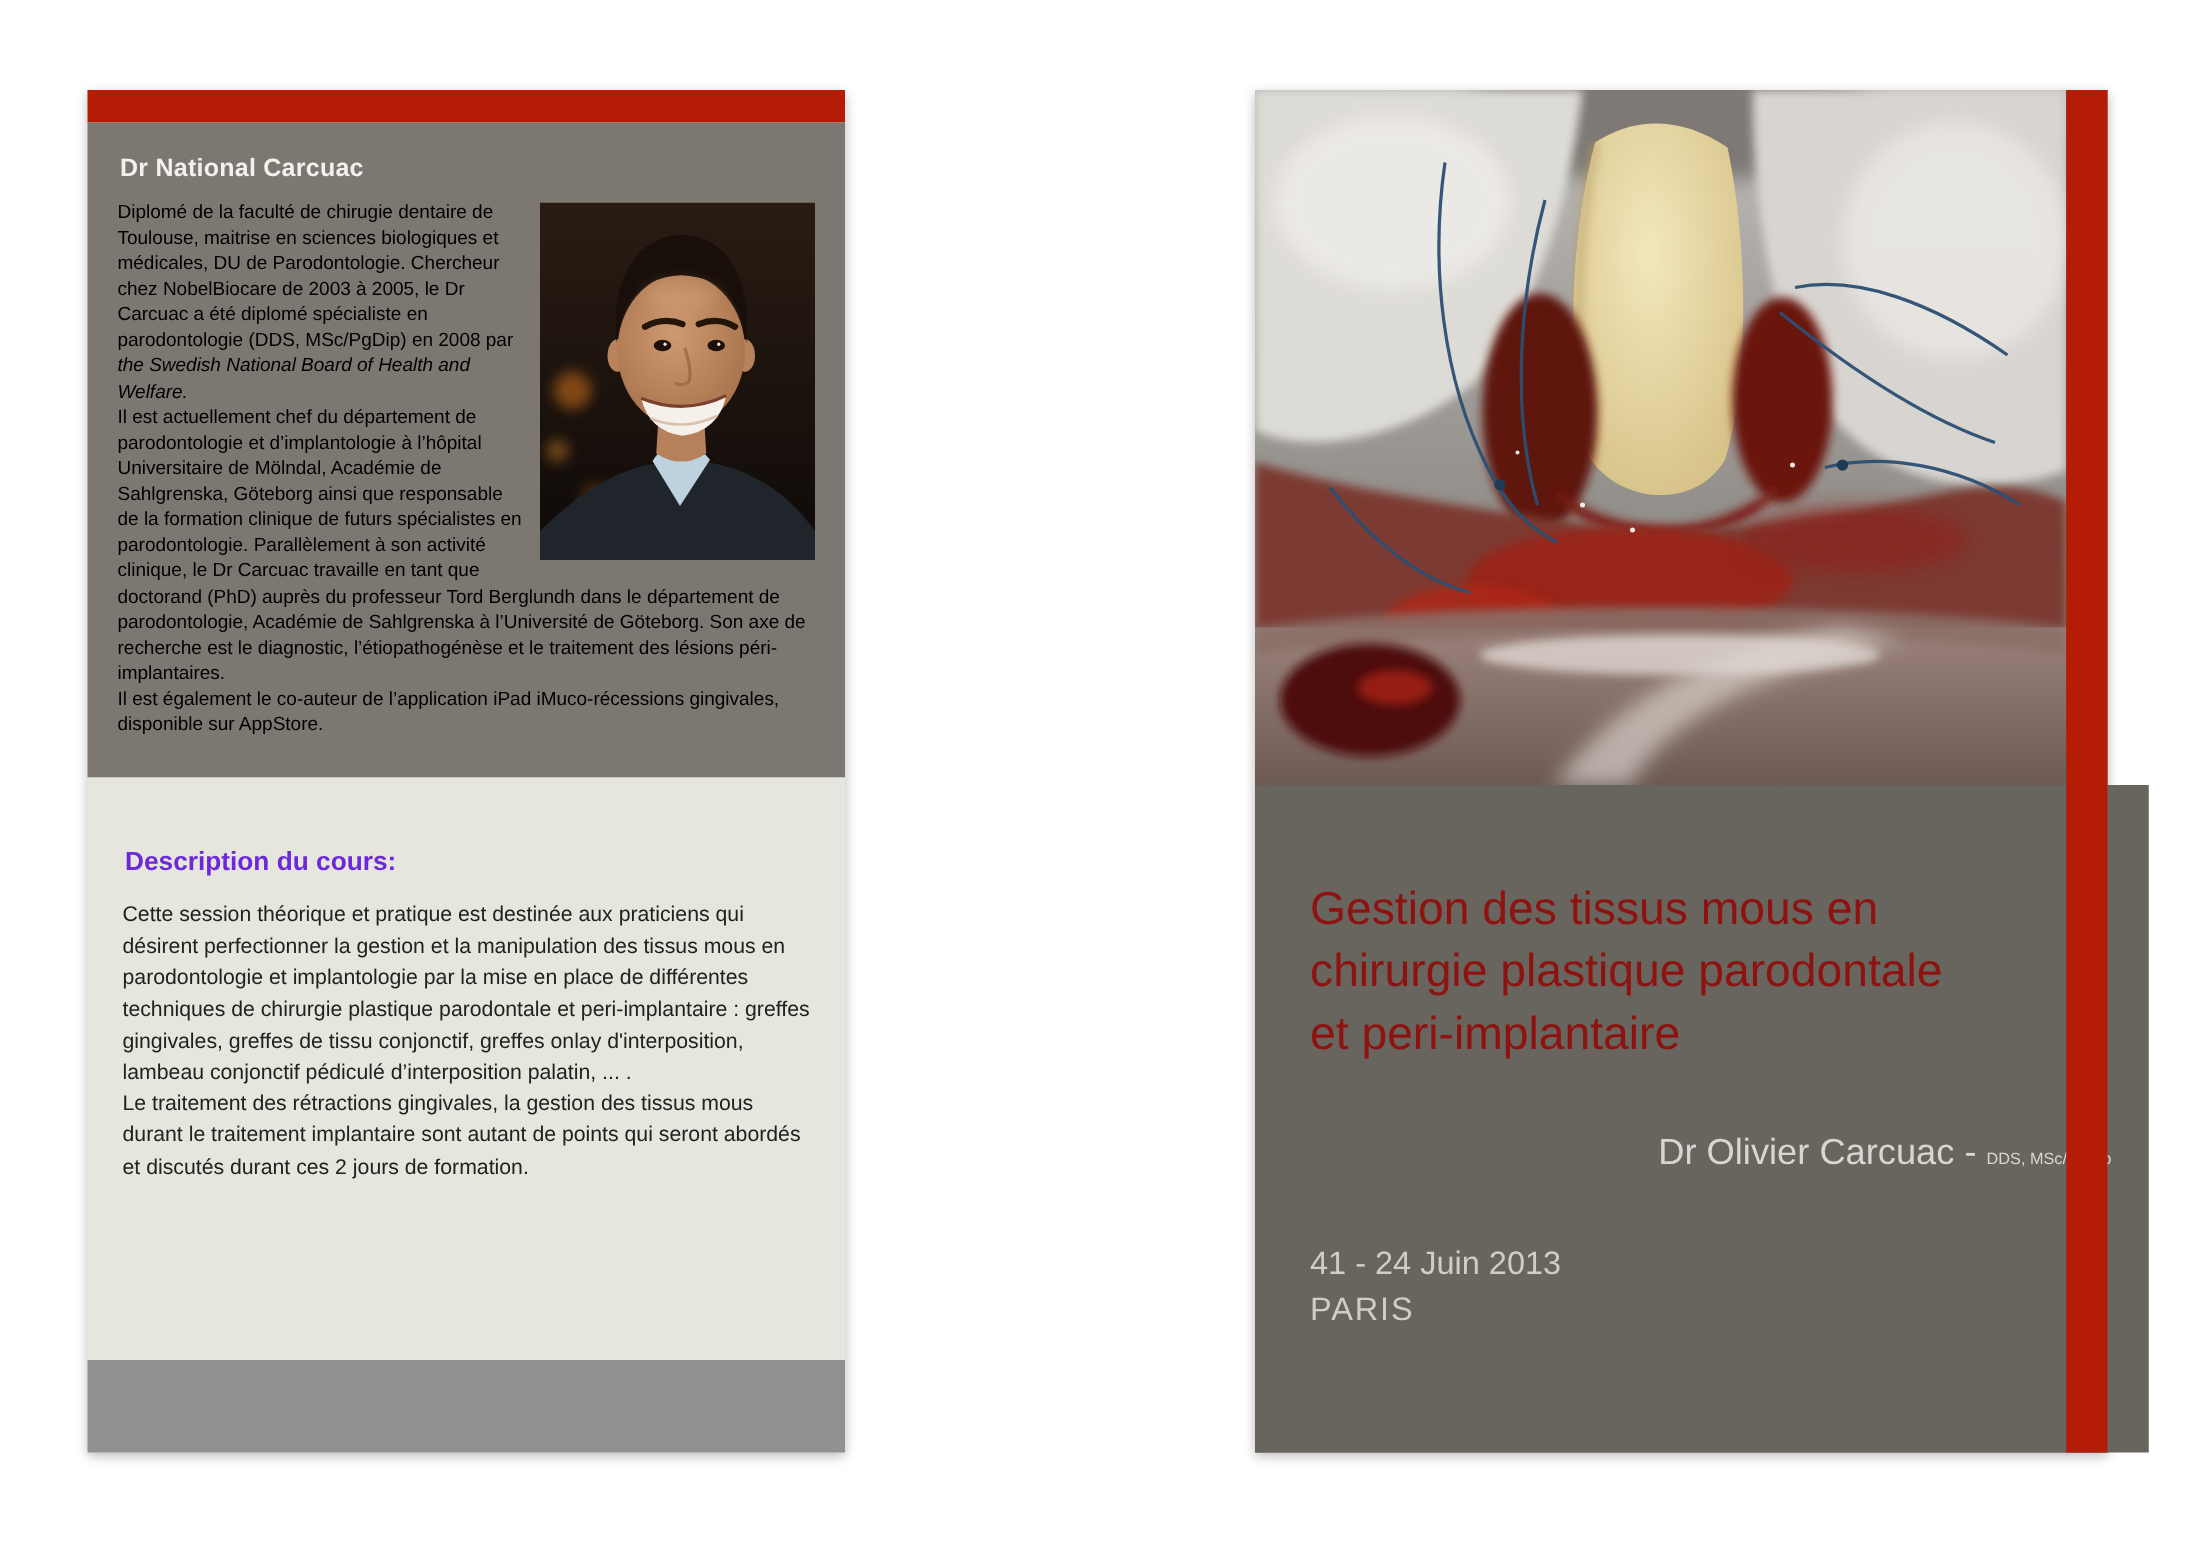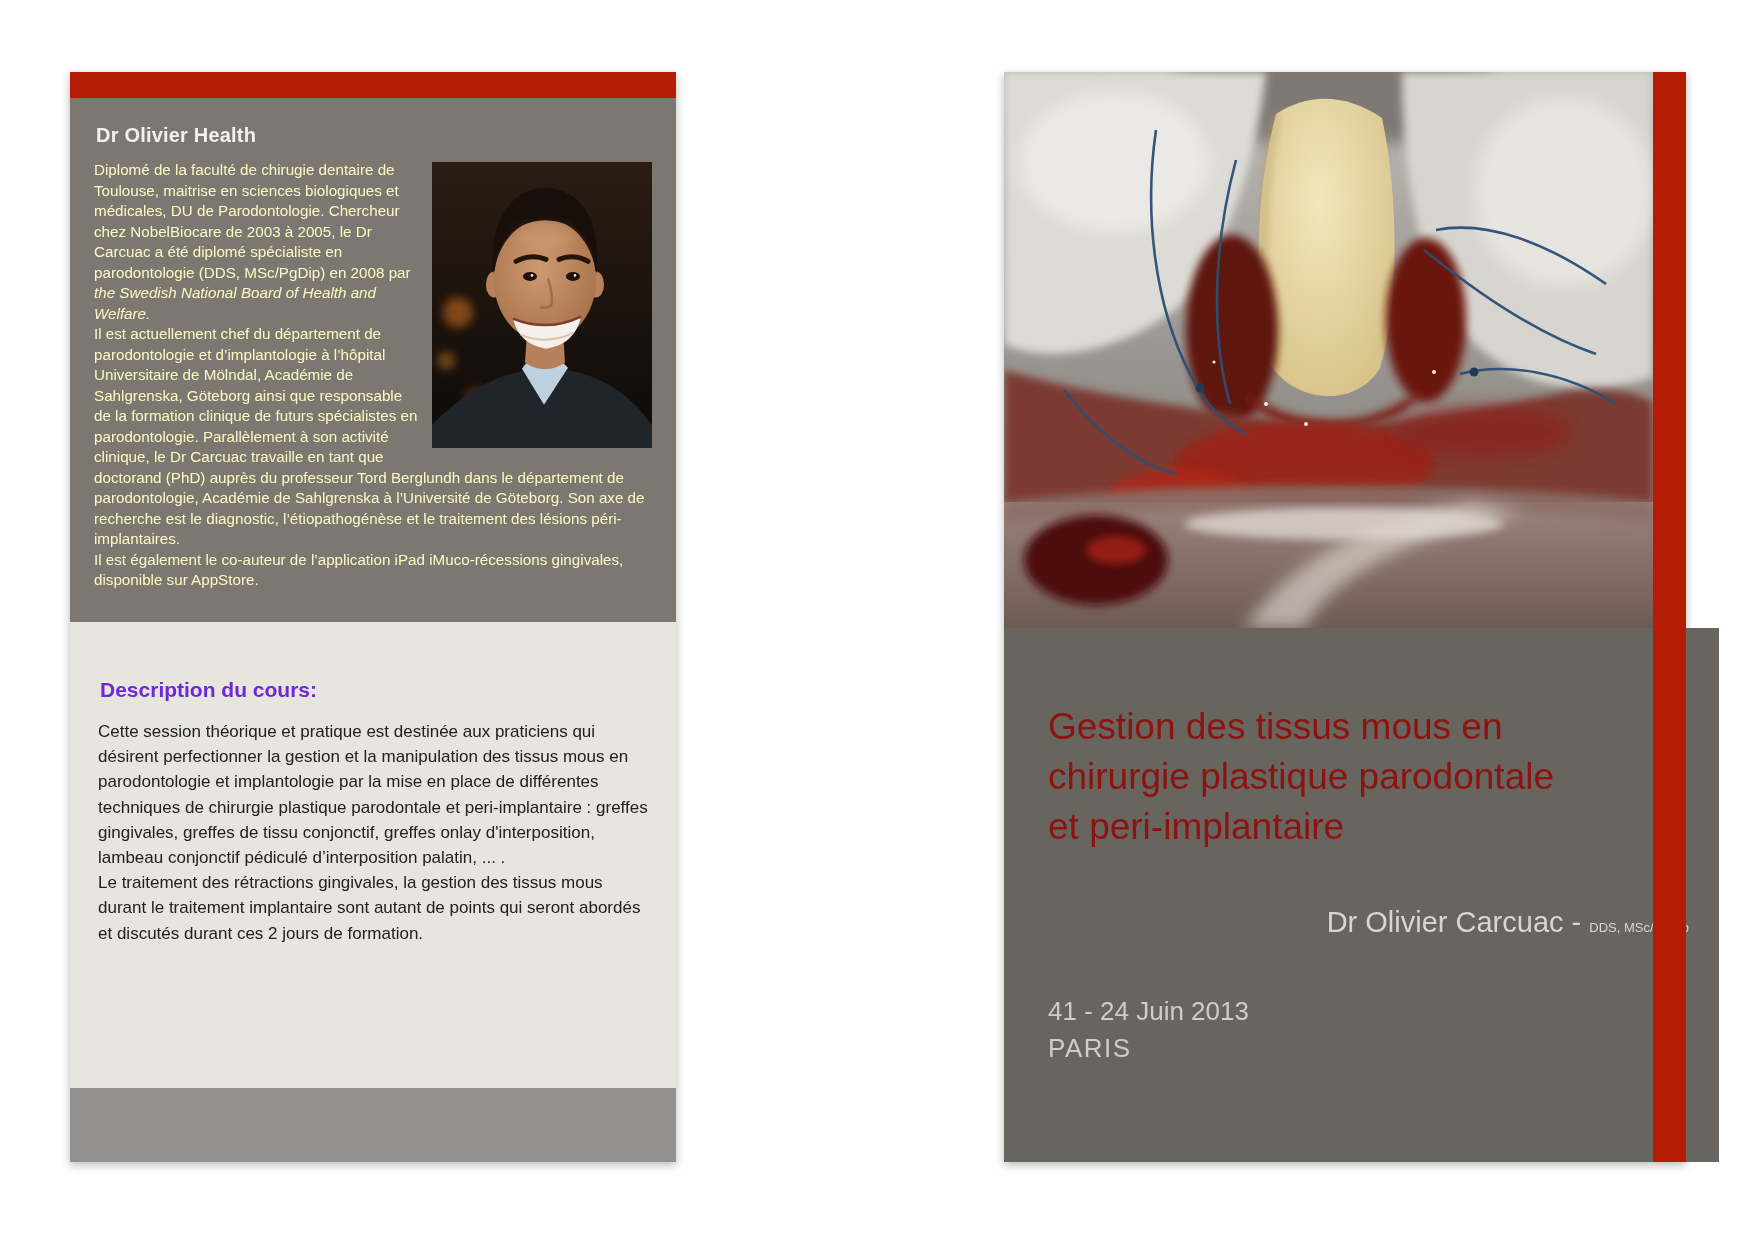--- a/index.html
+++ b/index.html
@@ -7,21 +7,21 @@
     width:1754px;height:1240px;position:relative;background:#ffffff;
     font-family:"Liberation Sans","DejaVu Sans",sans-serif;
     -webkit-font-smoothing:antialiased;overflow:hidden;
   }
   .page{position:absolute;box-shadow:0 3px 9px rgba(0,0,0,.28);}
   
   .page-left{left:70px;top:72px;width:606px;height:1090px;background:#e6e5de;}
   .red-bar{height:26px;background:#b41c05;}
   .bio-panel{box-sizing:border-box;height:524px;background:#7c7871;padding:26px 24px 0 24px;}
   .bio-heading{margin:0 0 13px 2px;font-size:20px;font-weight:bold;color:#f2f1ee;letter-spacing:.2px;}
-  .bio-body{font-size:15.2px;line-height:20.5px;color:#fef9c3;}
+  .bio-body{font-size:15.2px;line-height:20.5px;color:#000000;}
   .bio-body em{font-style:italic;}
   .portrait{float:right;width:220px;height:286px;margin:2px 0 8px 12px;}
   .desc-section{box-sizing:border-box;height:466px;background:#e6e5de;padding:56px 28px 0 28px;}
   .desc-heading{margin:0 0 17px 2px;font-size:21px;font-weight:bold;color:#6d28d9;}
   .desc-body p{margin:0;font-size:17px;line-height:25.2px;color:#22211d;}
   .footer-band{height:74px;background:#92918f;}
   
   .page-right{left:1004px;top:72px;width:682px;height:1090px;background:#68645e;}
   .surgery-photo{position:absolute;left:0;top:0;width:649px;height:556px;display:block;}
   .red-stripe{position:absolute;right:0;top:0;width:33px;height:1090px;background:#b41c05;}
@@ -32,21 +32,21 @@
   .course-dates{margin:50px 0 0 44px;font-size:26px;color:#cfcdc7;}
   .course-location{margin:6px 0 0 44px;font-size:26px;color:#cfcdc7;letter-spacing:1.5px;}
 </style>
 </head>
 <body>
 
 <div class="page page-left">
   <div class="red-bar"></div>
 
   <div class="bio-panel">
-    <h1 class="bio-heading">Dr Olivier Health</h1>
+    <h1 class="bio-heading">Dr National Carcuac</h1>
 
     <div class="bio-body">
       
       <svg class="portrait" viewBox="0 0 220 285" preserveAspectRatio="none" aria-hidden="true">
         <defs>
           <linearGradient id="pBg" x1="0" y1="0" x2="0" y2="1">
             <stop offset="0" stop-color="#2a1c13"></stop>
               <stop offset="1" stop-color="#0e0a08"></stop>
           </linearGradient>
           <radialGradient id="pFace" cx="0.45" cy="0.4" r="0.75">

